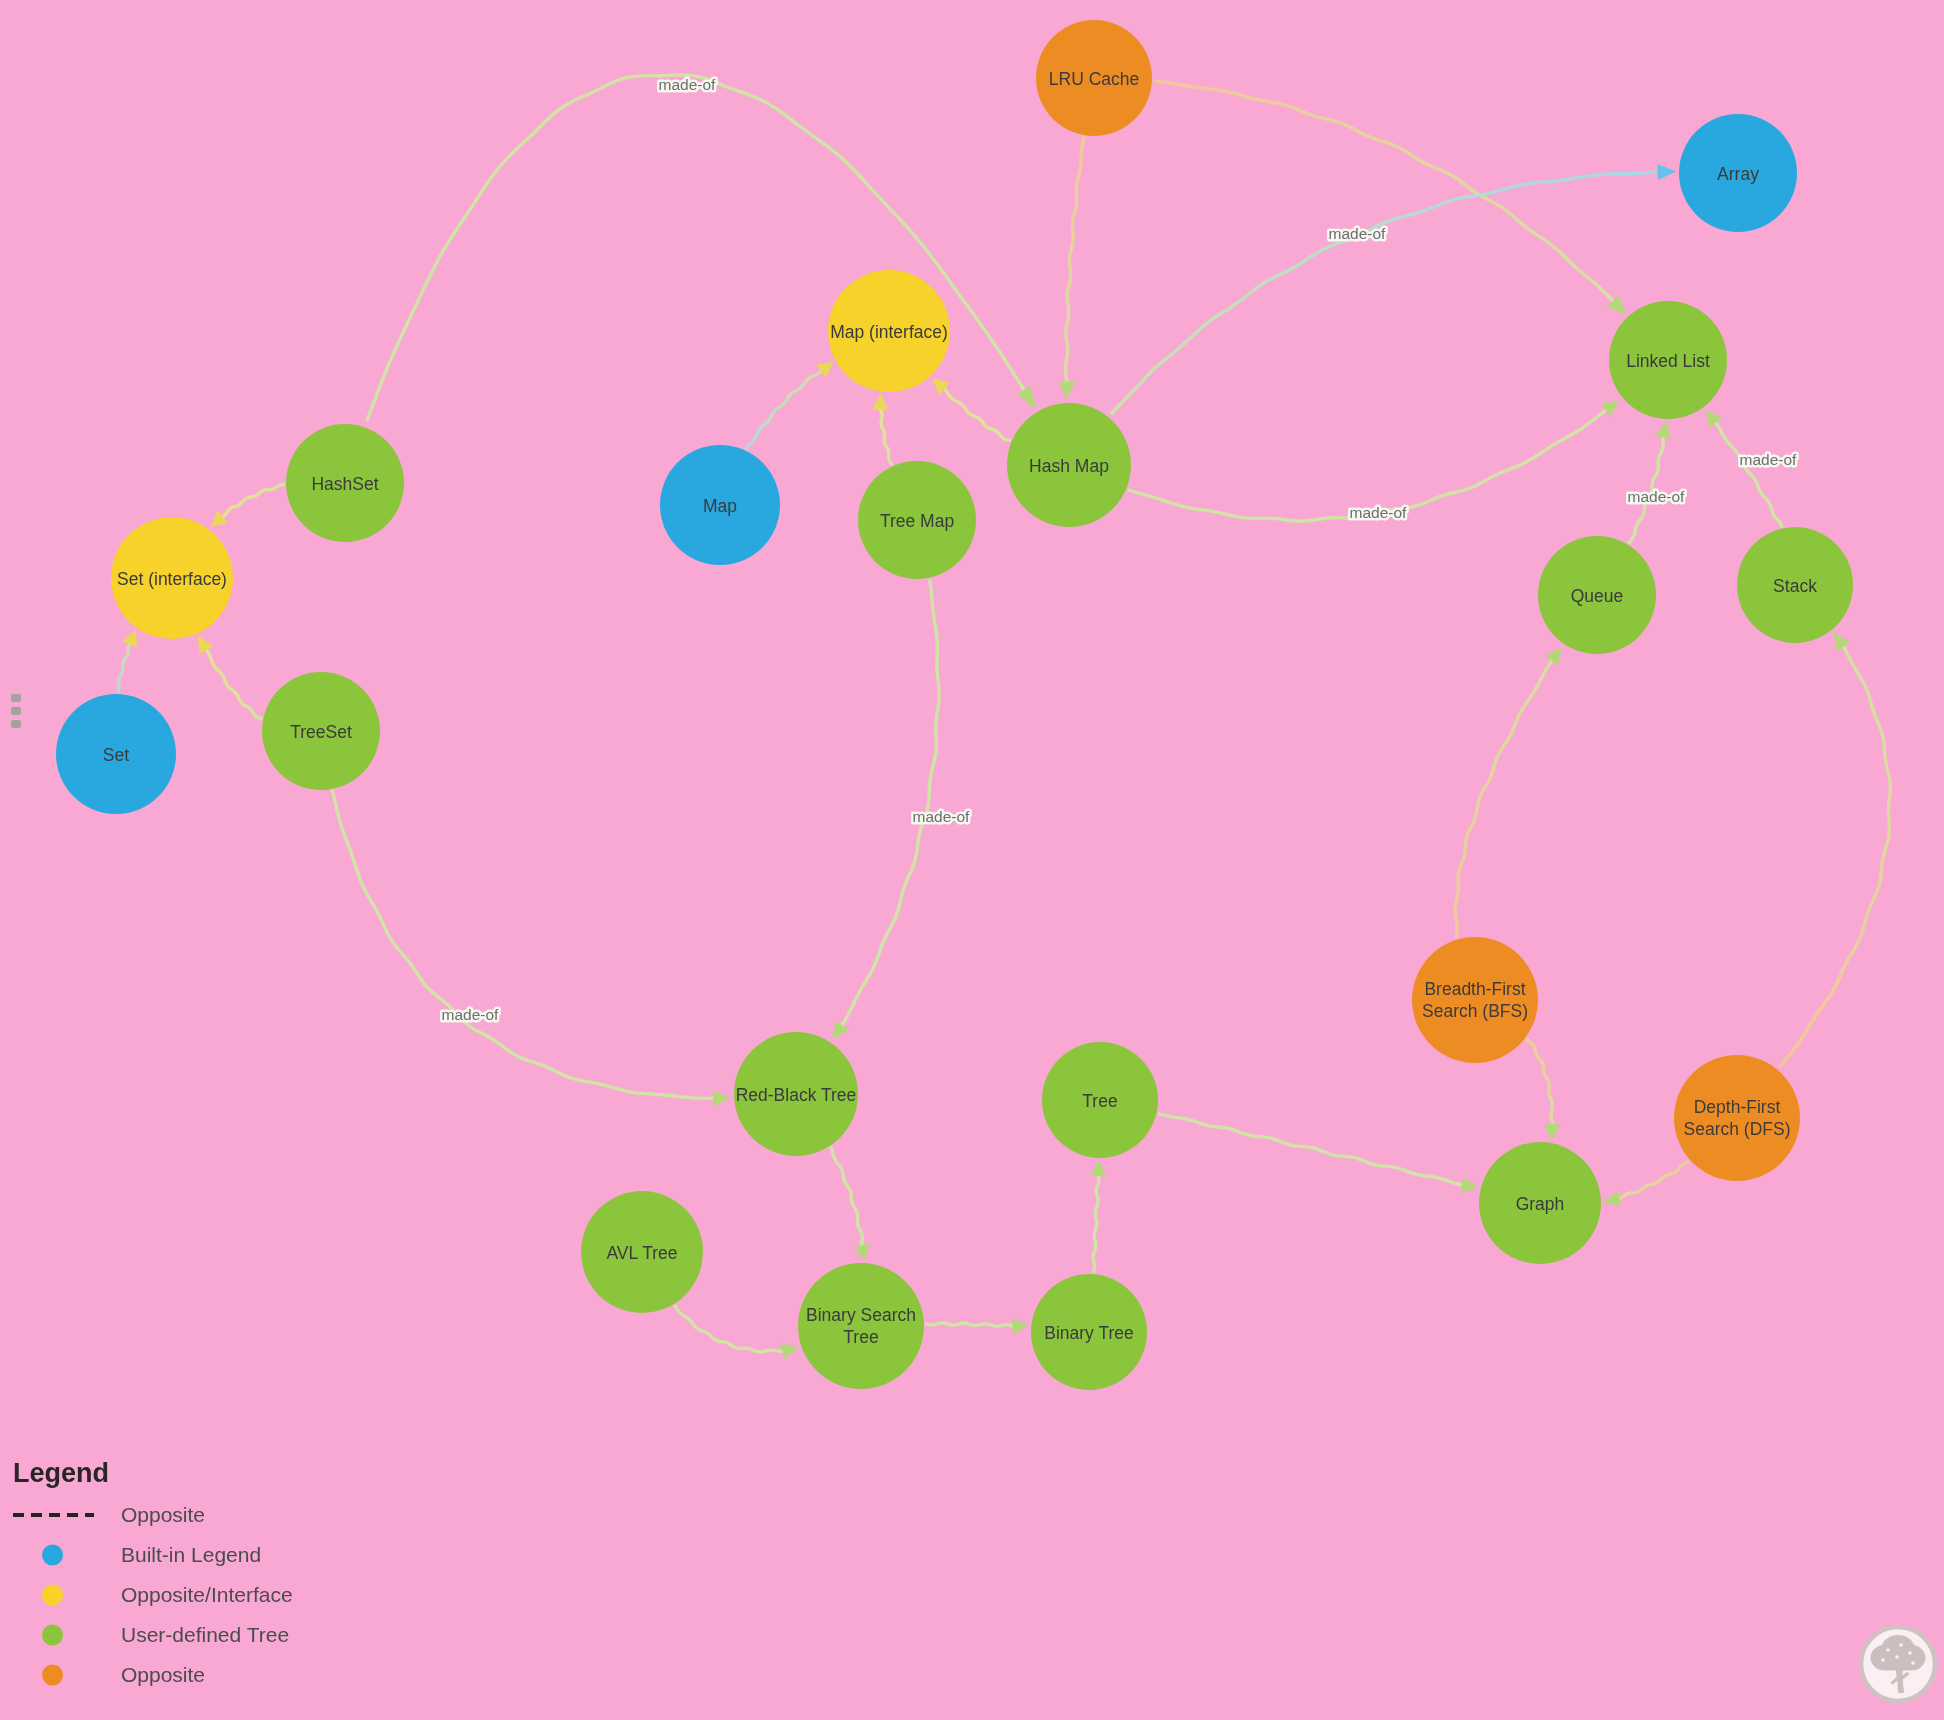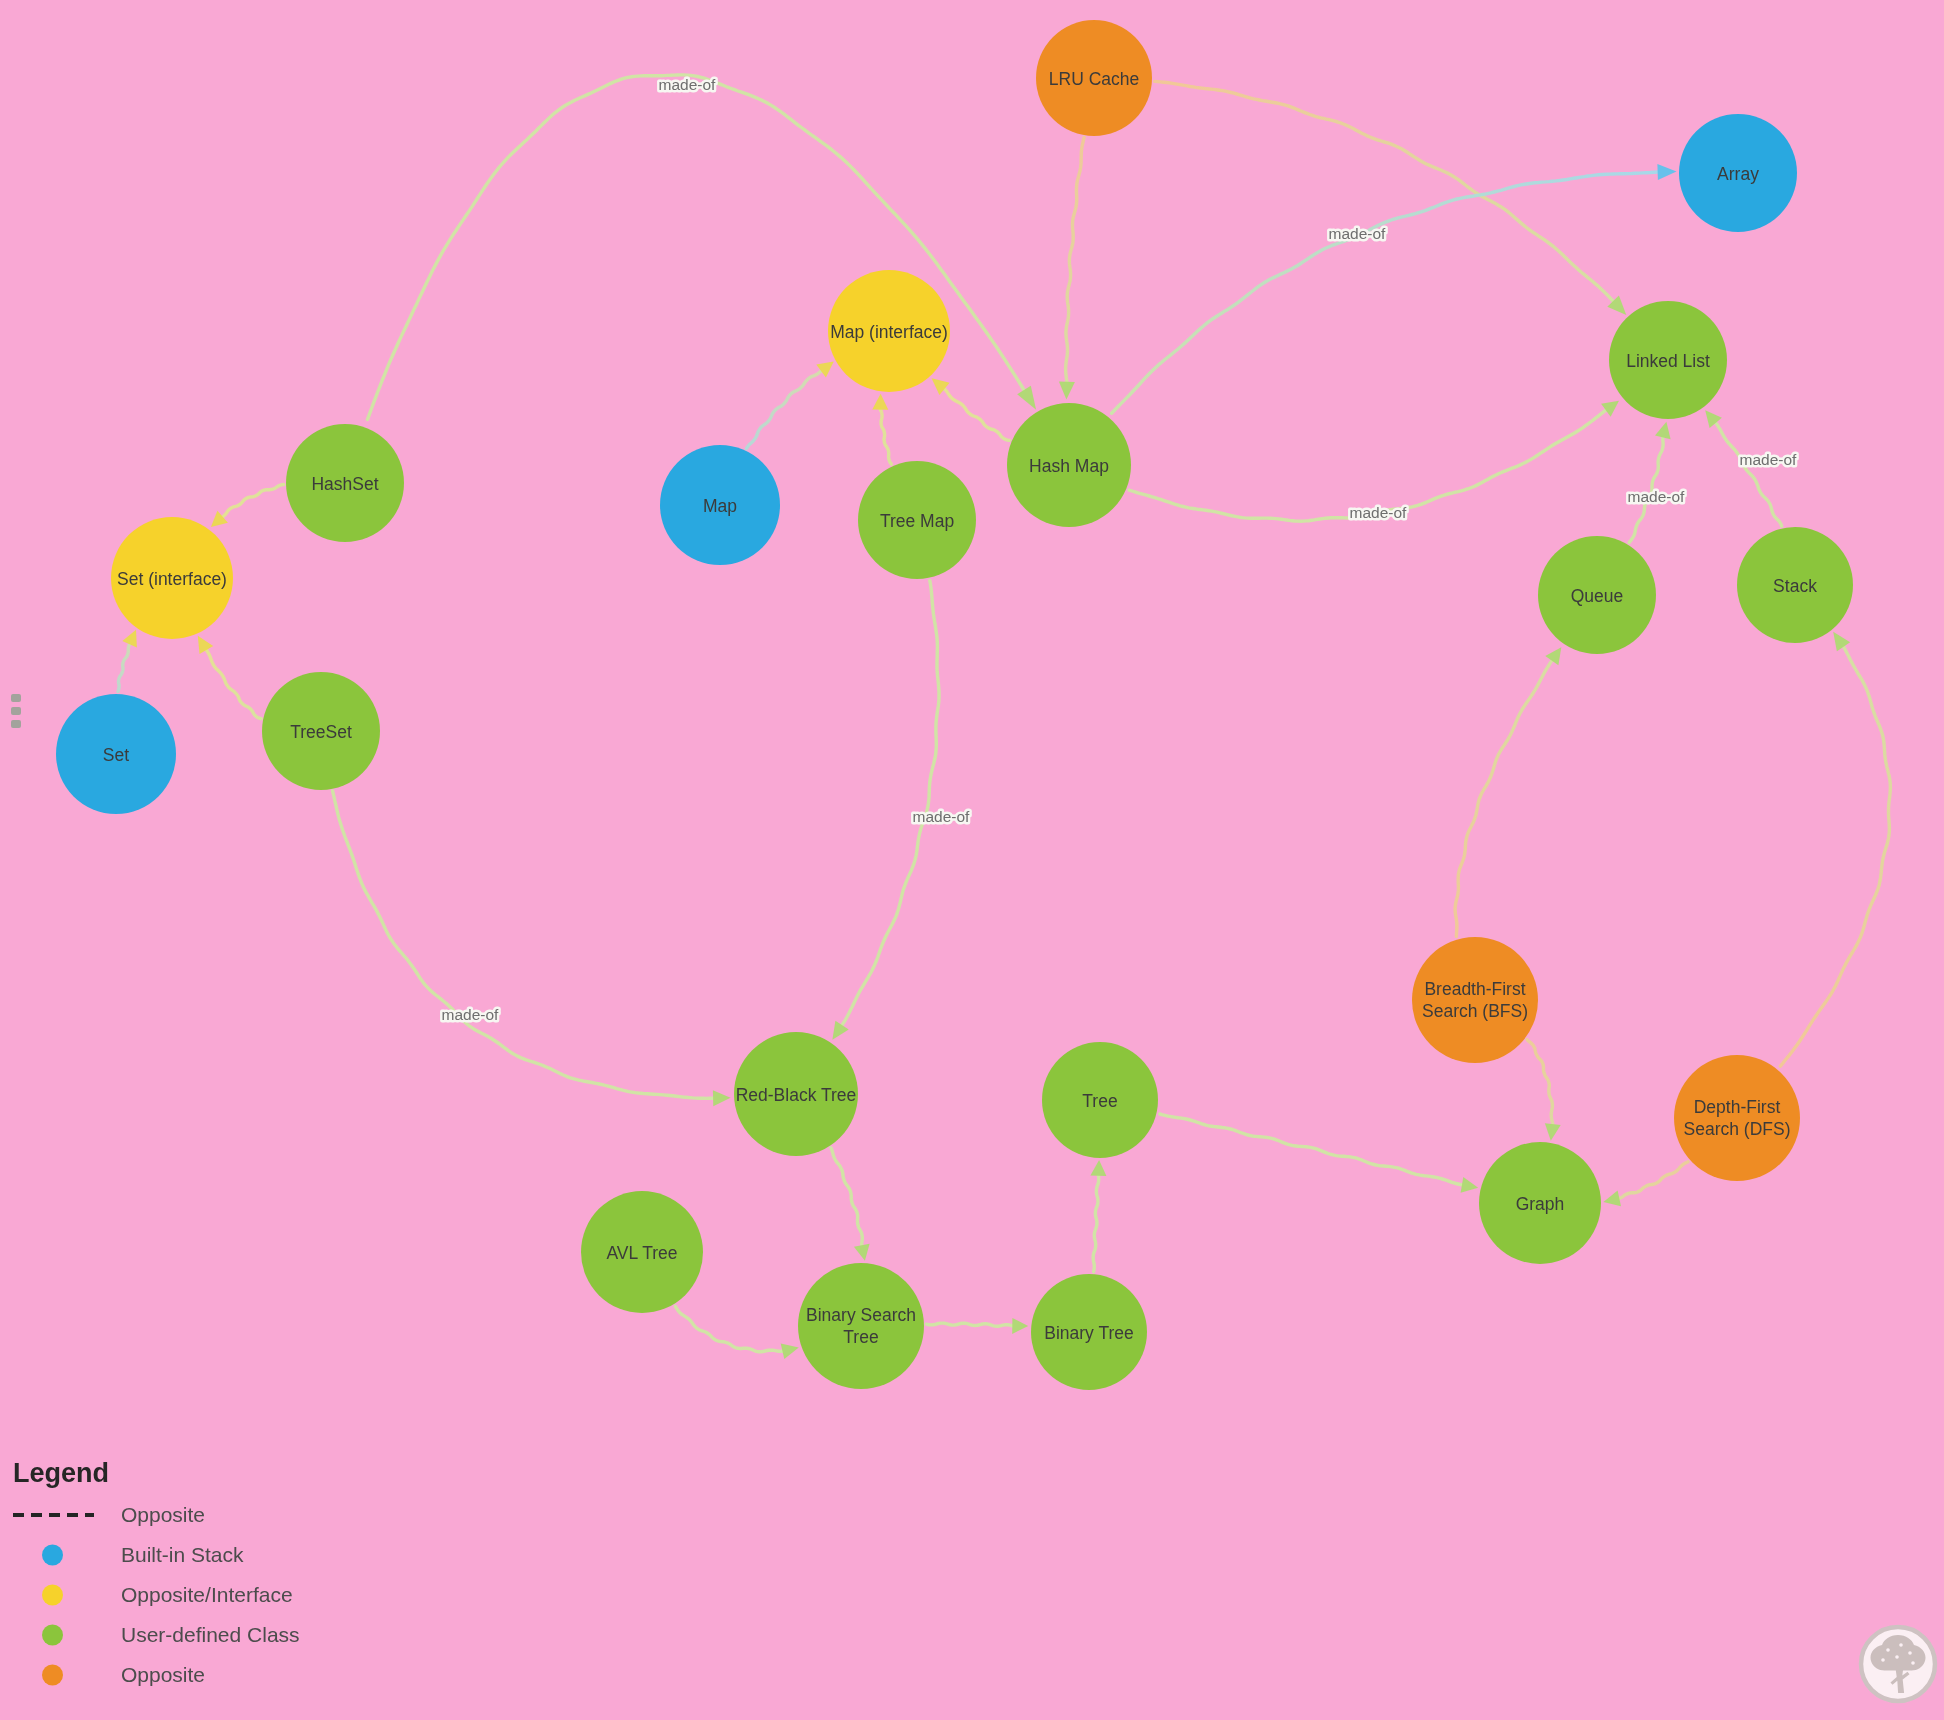--- a/index.html
+++ b/index.html
@@ -332,33 +332,33 @@
         <div class="legend-row">
           <div class="legend-swatch">
             <div class="legend-dash"></div>
           </div>
           <div class="legend-label">Opposite</div>
         </div>
         <div class="legend-row">
           <div class="legend-swatch">
             <div class="legend-dot" style="background: rgb(41, 168, 224);"></div>
           </div>
-          <div class="legend-label">Built-in Stack</div>
+          <div class="legend-label">Built-in Legend</div>
         </div>
         <div class="legend-row">
           <div class="legend-swatch">
             <div class="legend-dot" style="background: rgb(246, 210, 43);"></div>
           </div>
           <div class="legend-label">Opposite/Interface</div>
         </div>
         <div class="legend-row">
           <div class="legend-swatch">
             <div class="legend-dot" style="background: rgb(139, 197, 60);"></div>
           </div>
-          <div class="legend-label">User-defined Class</div>
+          <div class="legend-label">User-defined Tree</div>
         </div>
         <div class="legend-row">
           <div class="legend-swatch">
             <div class="legend-dot" style="background: rgb(238, 140, 36);"></div>
           </div>
           <div class="legend-label">Opposite</div>
         </div>
       </div>
   </div>
 

